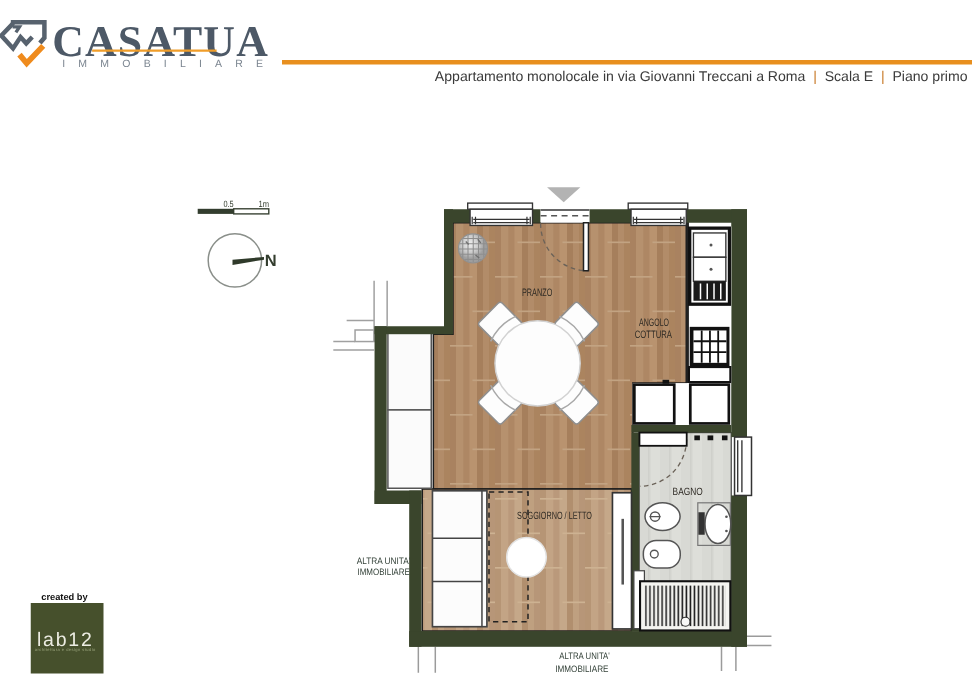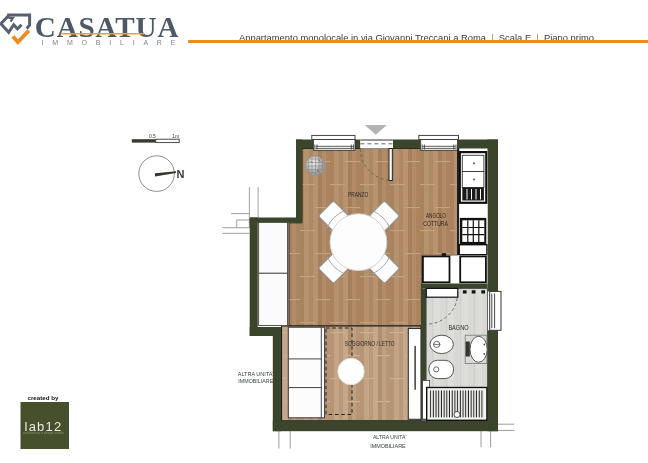--- a/index.html
+++ b/index.html
@@ -21,21 +21,21 @@
 <path d="M13.0 36.4 L17.8 42.2 L28.8 30.6" fill="none" stroke="#ef8b1d" stroke-width="3.8"></path>
 
 <text x="34.8" y="37" font-family="Liberation Serif, serif" font-weight="bold" font-size="29.2px" letter-spacing="0.8" fill="#4d5967">CASATUA</text>
 
 <rect x="61.4" y="33.0" width="83" height="1.5" fill="#f09d29"></rect>
 
 <text x="41.5" y="44.8" font-size="7px" letter-spacing="8.8" fill="#7b8590">IMMOBILIARE</text>
 </svg>
 </div>
 
-<div class="abs" style="left:188px;top:32px;width:457px;height:11px;font-size:9.4px;color:#3a3a3a;text-align:center;white-space:nowrap;">Appartamento monolocale in via Giovanni Treccani a Roma <span style="color:#c87a28">&nbsp;|&nbsp;</span> Scala E <span style="color:#c87a28">&nbsp;|&nbsp;</span> Piano primo</div>
+<div class="abs" style="left:188px;top:45px;width:457px;height:11px;font-size:9.4px;color:#3a3a3a;text-align:right;white-space:nowrap;">Appartamento monolocale in via Giovanni Treccani a Roma <span style="color:#c87a28">&nbsp;|&nbsp;</span> Scala E <span style="color:#c87a28">&nbsp;|&nbsp;</span> Piano primo</div>
 
 <div class="abs" style="left:188px;top:40.2px;width:460px;height:2.6px;background:#e88f1e;"></div>
 
 <svg class="abs" style="left:0;top:0" width="648" height="463" viewBox="0 0 648 463">
 <defs>
 <pattern id="wd" width="30" height="46" patternUnits="userSpaceOnUse">
 <rect width="30" height="46" fill="#b08a66"></rect>
 <rect x="0" width="4" height="46" fill="#a98260"></rect>
 <rect x="4" width="5" height="46" fill="#b6916e"></rect>
 <rect x="9" width="4" height="46" fill="#ae8764"></rect>

